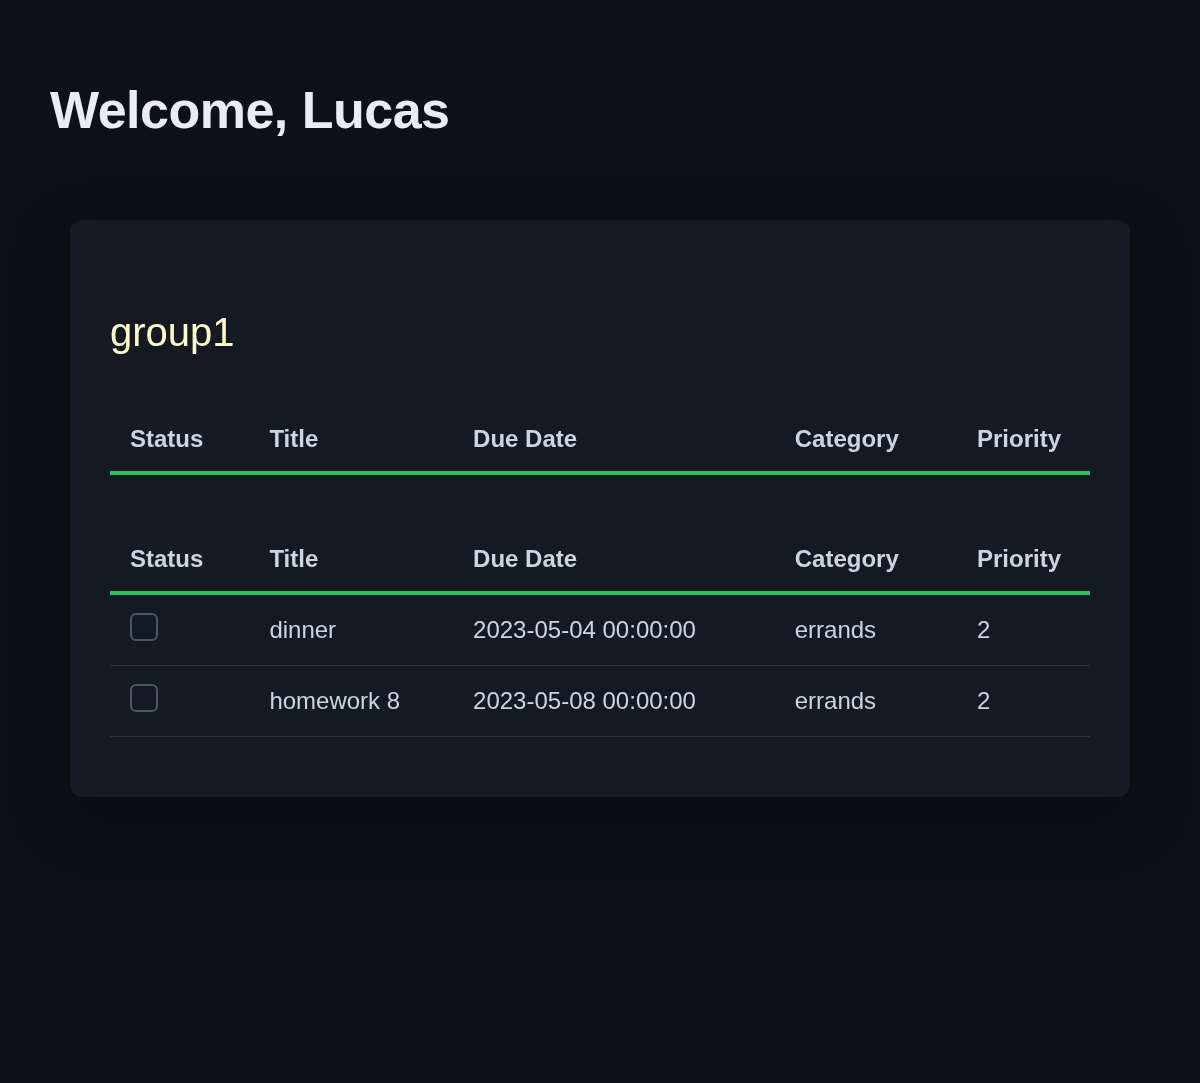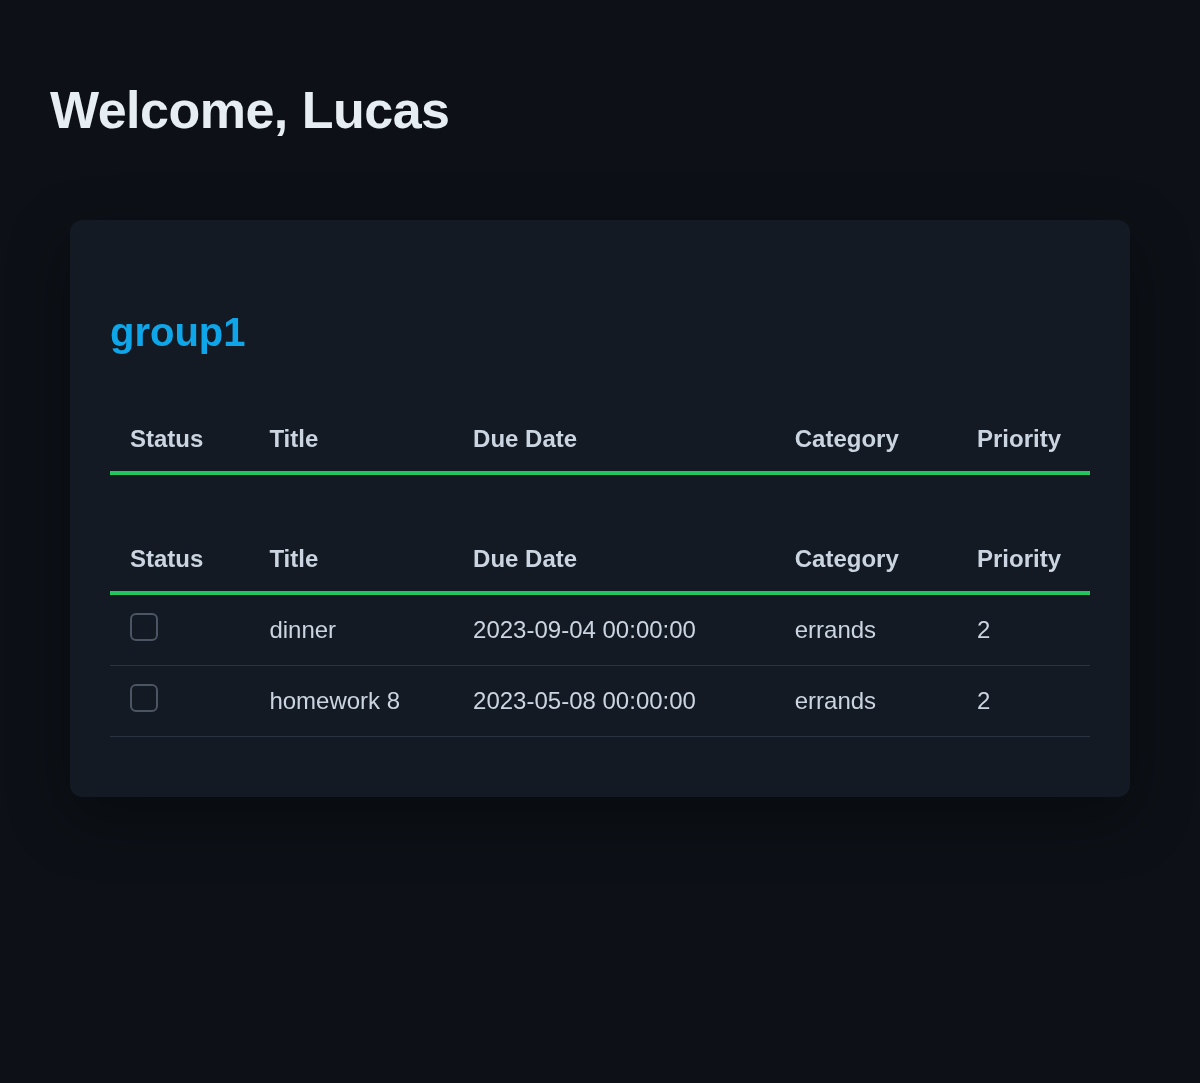--- a/index.html
+++ b/index.html
@@ -24,22 +24,22 @@
     }
     .card {
       background-color: #131a24;
       border-radius: 12px;
       margin: 80px 70px 0 70px;
       padding: 90px 40px 60px 40px;
       box-shadow: 0 20px 60px rgba(0,0,0,0.4);
     }
     .group-title {
       font-size: 40px;
-      font-weight: 700;
-      color: #0ea5e9;
+      font-weight: 400;
+      color: #fef9c3;
       margin-bottom: 70px;
     }
     .group-block + .group-block {
       margin-top: 70px;
     }
     table {
       width: 100%;
       border-collapse: collapse;
     }
     thead th {
@@ -126,21 +126,21 @@
         </tr>
       </thead>
       <tbody>
         <tr>
           <td class="col-status">
             <span class="checkbox">
               
             </span>
           </td>
           <td class="col-title">dinner</td>
-          <td class="col-due">2023-09-04 00:00:00</td>
+          <td class="col-due">2023-05-04 00:00:00</td>
           <td class="col-category">errands</td>
           <td class="col-priority">2</td>
         </tr>
         <tr>
           <td class="col-status">
             <span class="checkbox">
               
             </span>
           </td>
           <td class="col-title">homework 8</td>

